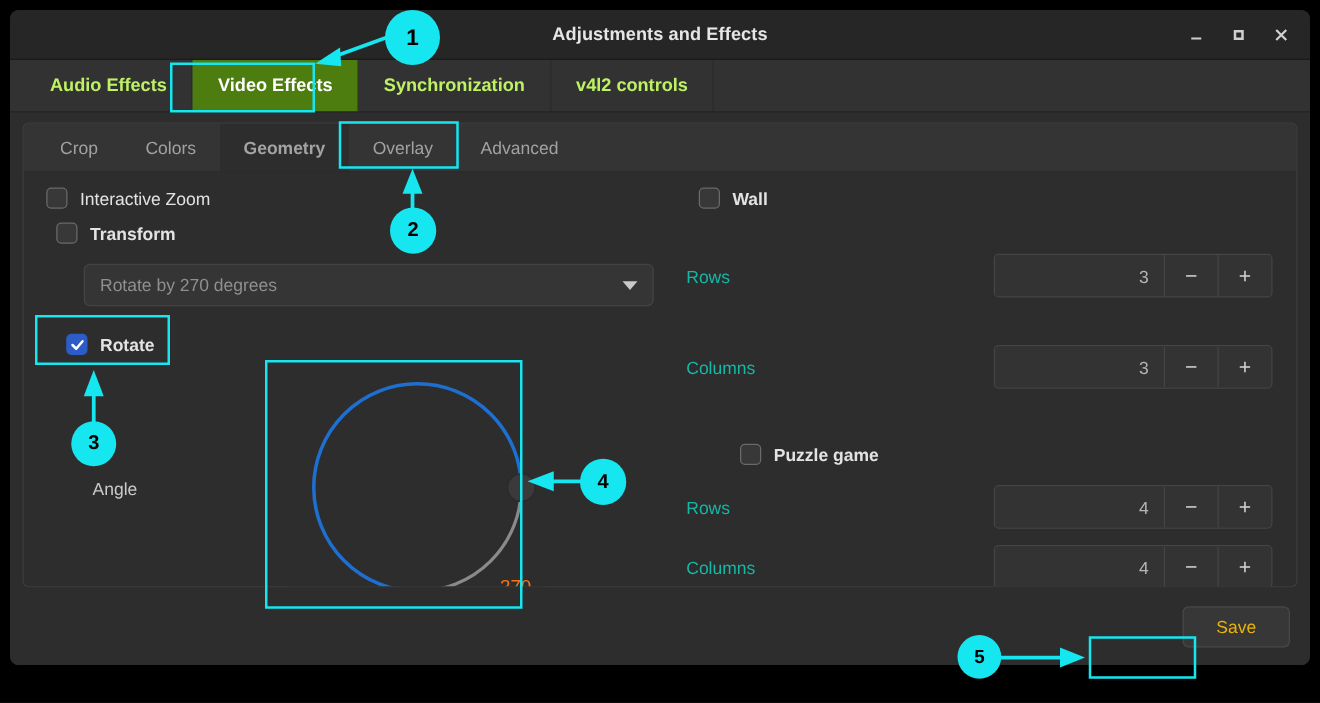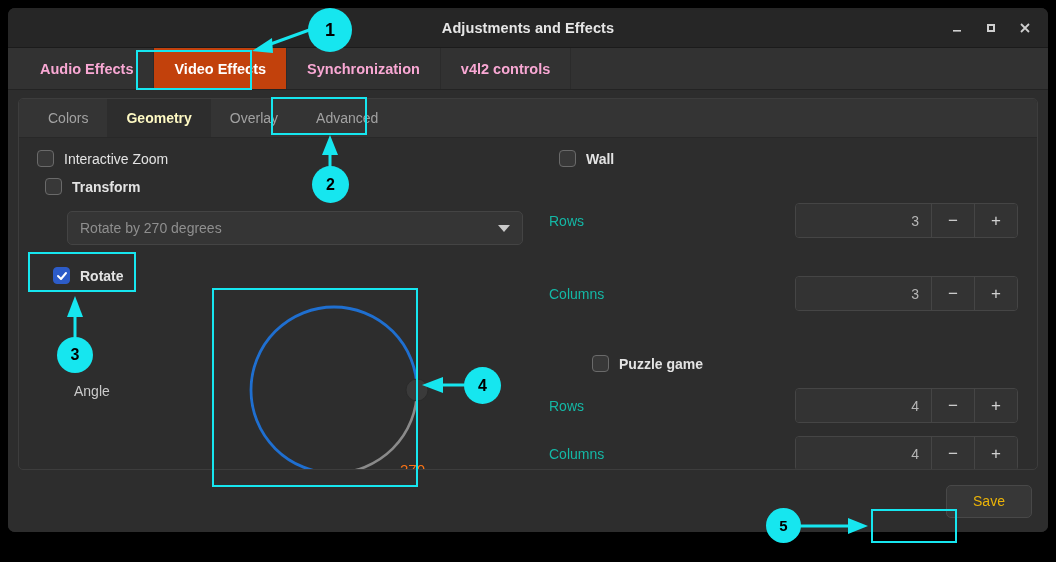--- a/index.html
+++ b/index.html
@@ -59,25 +59,25 @@
     flex: none;
     display: flex;
     align-items: stretch;
     padding-left: 12px;
   }
   .tab {
     display: flex; align-items: center;
     padding: 0 20px;
     font-size: 14.5px;
     font-weight: bold;
-    color: #f9a8d4;
+    color: #bef264;
     white-space: nowrap;
     border-right: 1px solid #2b2b2b;
   }
-  .tab.active { color: #ffffff; background: #c2410c; }
+  .tab.active { color: #ffffff; background: #4d7c0f; }
   
   .subwrap {
     flex: 1;
     margin: 8px 10px 0 10px;
     border: 1px solid #3d3d3d;
     border-radius: 5px;
     background: #2d2d2d;
     display: flex;
     flex-direction: column;
     overflow: hidden;
@@ -91,21 +91,21 @@
     padding-left: 10px;
     flex: none;
   }
   .subtab {
     display: flex; align-items: center;
     padding: 0 19px;
     font-size: 14px;
     color: #a2a2a2;
     white-space: nowrap;
   }
-  .subtab.active { color: #fef9c3; font-weight: bold; background: #2d2d2d; }
+  .subtab.active { color: #a3a3a3; font-weight: bold; background: #2d2d2d; }
   
   .content {
     flex: 1;
     display: flex;
     position: relative;
   }
   .pane-left  { width: 520px; position: relative; padding: 10px 0 0 18px; }
   .pane-right { flex: 1; position: relative; padding: 10px 18px 0 10px; }
 
   .row { display: flex; align-items: center; }
@@ -244,20 +244,21 @@
 
   <div class="tabbar">
     <div class="tab">Audio Effects</div>
     <div class="tab active">Video Effects</div>
     <div class="tab">Synchronization</div>
     <div class="tab">v4l2 controls</div>
   </div>
 
   <div class="subwrap">
     <div class="subtabbar">
+      <div class="subtab">Crop</div>
       <div class="subtab">Colors</div>
       <div class="subtab active">Geometry</div>
       <div class="subtab">Overlay</div>
       <div class="subtab">Advanced</div>
     </div>
 
     <div class="content">
 
       <div class="pane-left">
 

